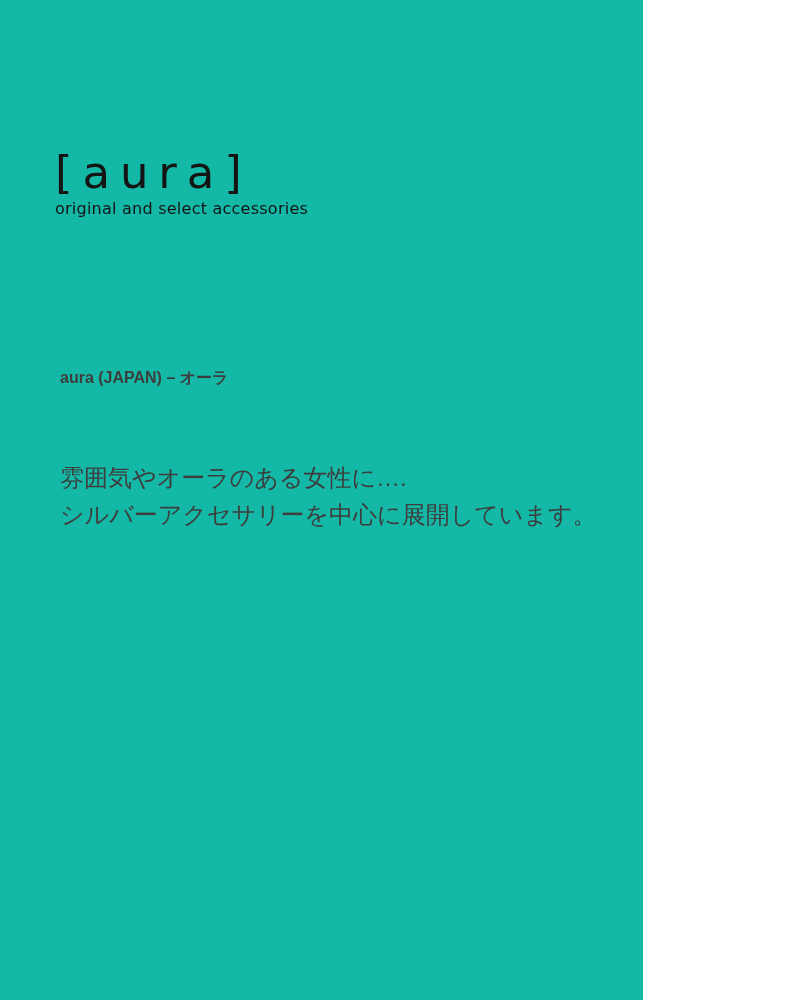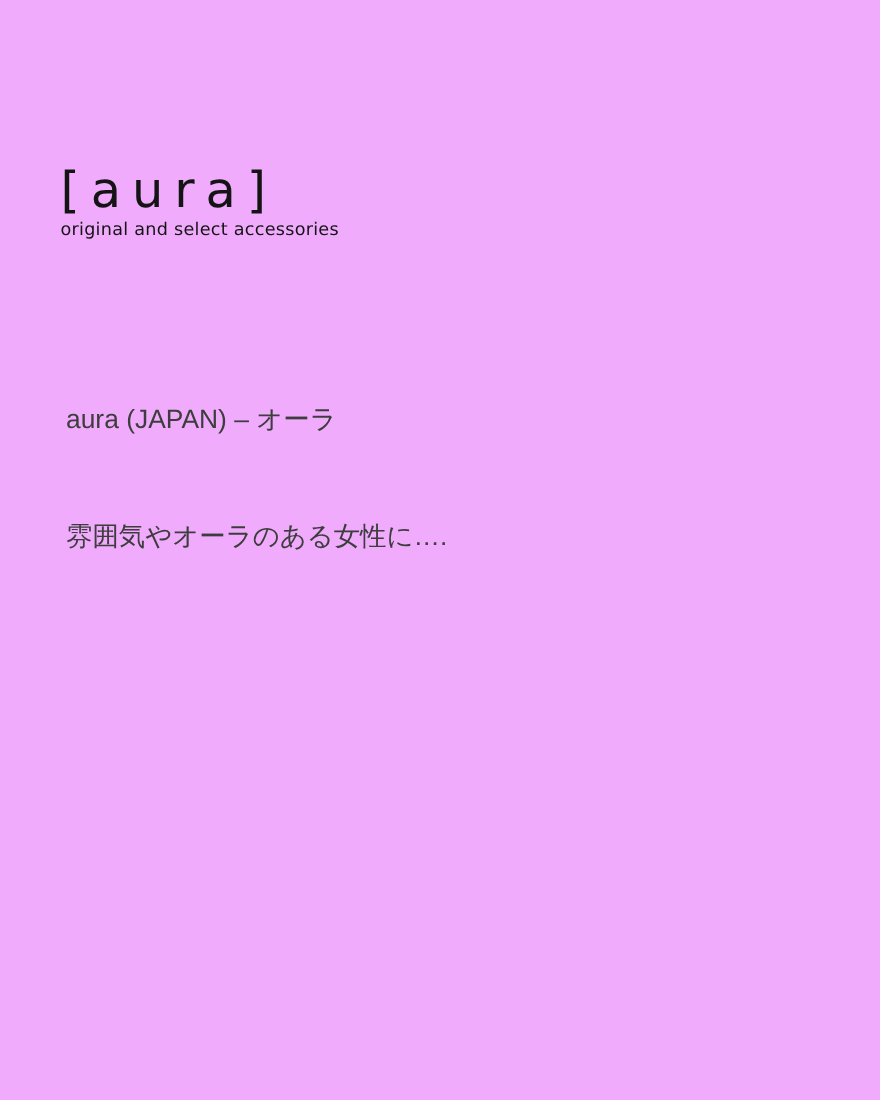--- a/index.html
+++ b/index.html
@@ -7,23 +7,23 @@
   html, body {
     width: 800px;
     height: 1000px;
     background: #ffffff;
     font-family: "Liberation Sans", "DejaVu Sans", sans-serif;
     overflow: hidden;
   }
 
   .page {
     position: relative;
-    width: 800px;
+    width: 643px;
     height: 1000px;
-    background: #f0abfc;
+    background: #14b8a6;
   }
 
   
   .logo-block {
     position: absolute;
     left: 55px;
     top: 148px;
   }
 
   .logo-text {
@@ -48,22 +48,22 @@
 
   
   .content {
     position: absolute;
     left: 60px;
     top: 368px;
     color: #3d3d3d;
   }
 
   .brand-heading {
-    font-size: 24px;
-    font-weight: 400;
+    font-size: 16px;
+    font-weight: 700;
     color: #3d3d3d;
     line-height: 1.2;
     white-space: nowrap;
   }
 
   .brand-description {
     margin-top: 72px;
     font-size: 24px;
     font-weight: 400;
     color: #3d3d3d;
@@ -83,16 +83,17 @@
   <div class="logo-block">
     <div class="logo-text">[aura]</div>
     <div class="logo-tagline">original and select accessories</div>
   </div>
 
   <div class="content">
     <div class="brand-heading">aura (JAPAN) – オーラ</div>
 
     <div class="brand-description">
       <span class="desc-line">雰囲気やオーラのある女性に….</span>
+      <span class="desc-line">シルバーアクセサリーを中心に展開しています。</span>
     </div>
   </div>
 
 </div>
 
 </body></html>

